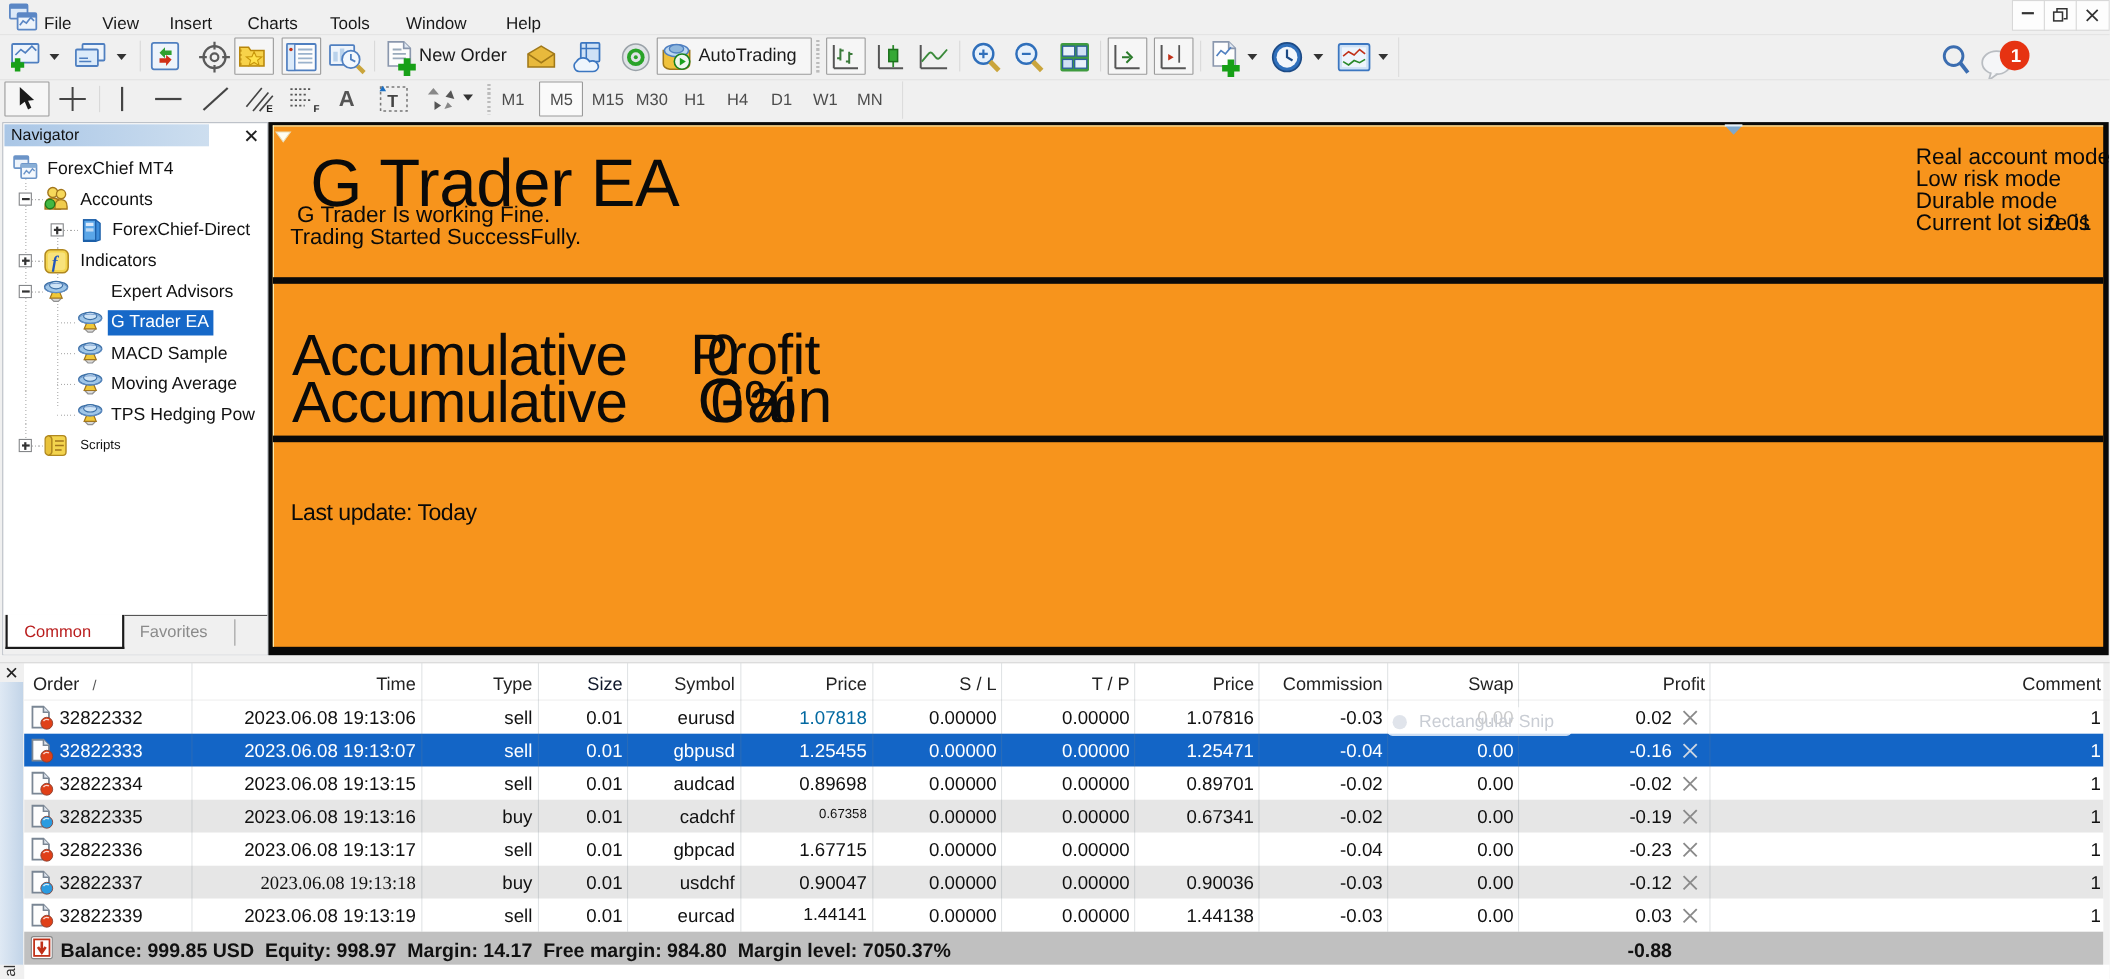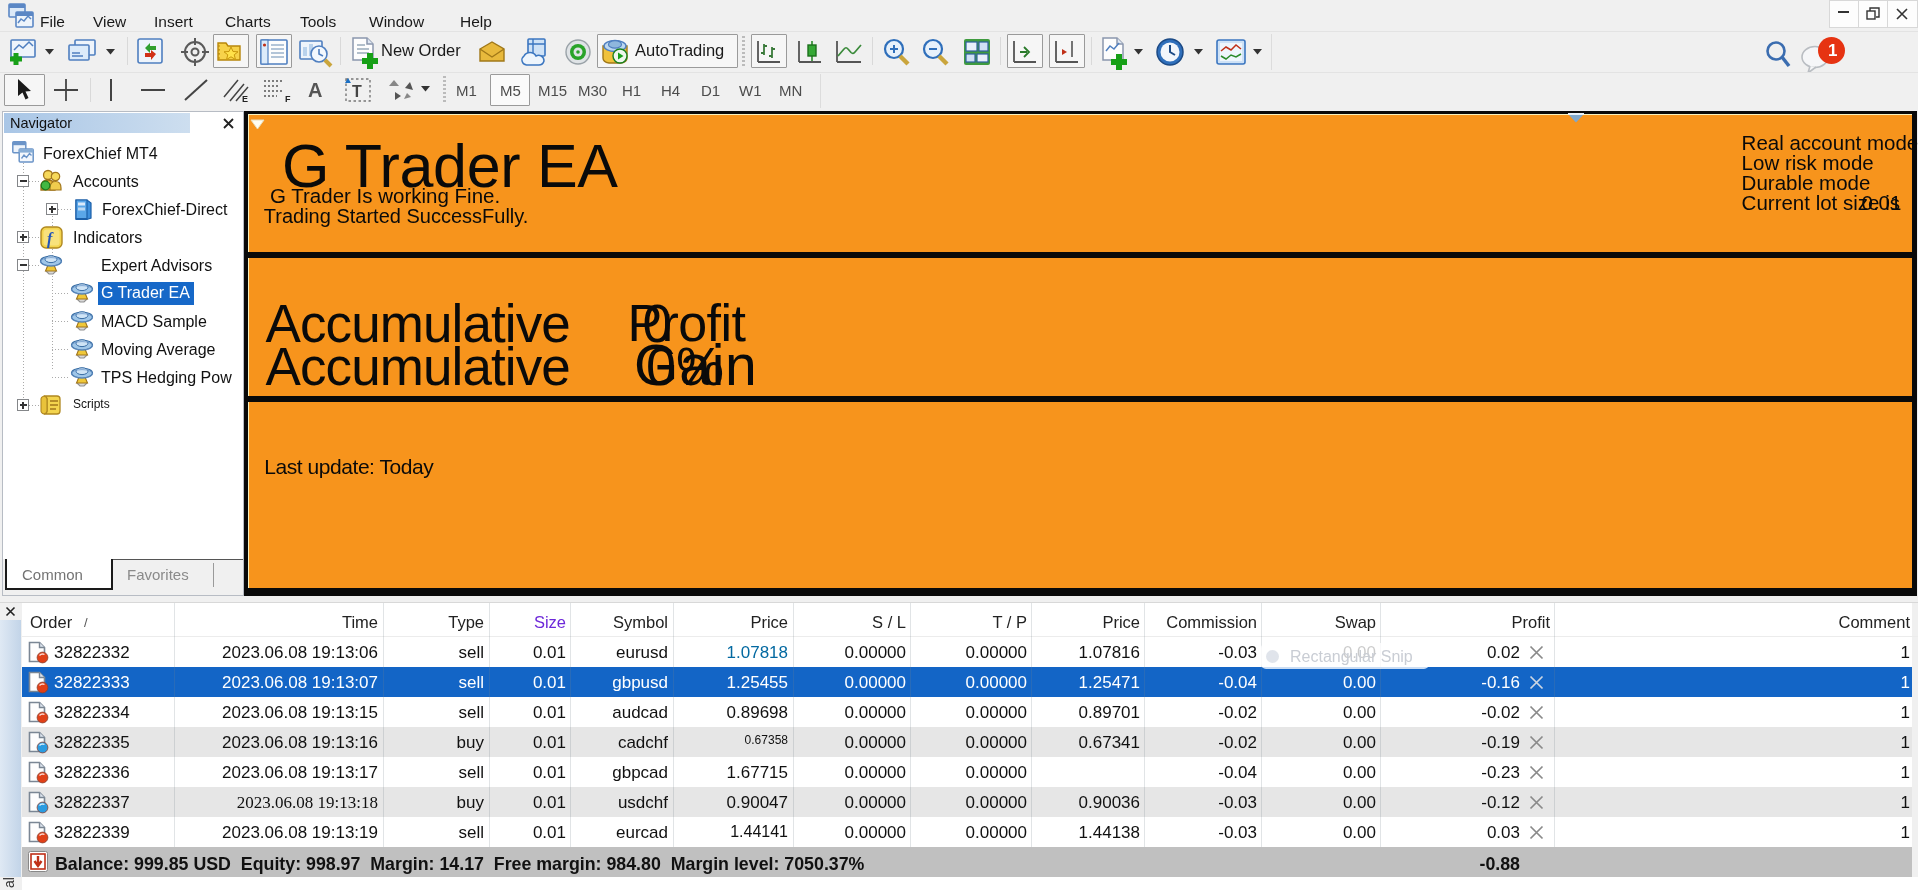--- a/index.html
+++ b/index.html
@@ -403,21 +403,21 @@
     <div class="abs" style="left:101px;top:369px;font-size:16px;color:#111;">TPS Hedging Pow</div>
     <div class="abs" style="left:17px;top:399px;width:12px;height:12px;background:#fff;border:1px solid #848689;"></div>
     <div class="abs" style="left:19.5px;top:404.2px;width:7px;height:1.6px;background:#333;"></div>
     <div class="abs" style="left:22.2px;top:401.5px;width:1.6px;height:7px;background:#333;"></div>
     <div class="abs" style="left:73px;top:397px;font-size:12px;color:#111;">Scripts</div>
   </div>
 
 <div class="abs" style="left:3px;top:559px;width:240px;height:36px;background:#f0f0f0;"></div>
 <div class="abs" style="left:5px;top:559px;width:108px;height:31px;background:#fff;border:2px solid #1a1a1a;border-top:none;"></div>
 <div class="abs" style="left:113px;top:559px;width:130px;height:1px;background:#555;"></div>
-<div class="abs" style="left:22px;top:566px;font-size:15px;color:#737373;">Common</div>
+<div class="abs" style="left:22px;top:566px;font-size:15px;color:#b91c1c;">Common</div>
 <div class="abs" style="left:127px;top:566px;font-size:15px;color:#8a8a8a;">Favorites</div>
 <div class="abs" style="left:213px;top:563px;width:1px;height:24px;background:#9a9a9a;"></div>
 
 <div id="chartframe" class="abs" style="left:244px;top:111px;width:1673px;height:485px;background:#090909;"></div>
 <div id="chartbg" class="abs" style="left:248px;top:113.5px;width:1663.5px;height:474.5px;background:#f7941c;border-top:1.5px solid #f8f2be;border-left:1.5px solid #f8f2be;"></div>
 
 <div class="abs" style="left:248px;top:252px;width:1663.5px;height:6px;background:#090909;"></div>
 <div class="abs" style="left:248px;top:396px;width:1663.5px;height:6px;background:#090909;"></div>
 
 <svg style="left:251px;top:120px;" width="14" height="10">
@@ -458,21 +458,21 @@
 
 <div class="abs" style="left:1912px;top:603px;width:6px;height:274px;background:#f0f0f0;"></div>
 <div id="ttable">
     <div class="abs" style="left:22px;top:603px;width:1890px;height:34px;background:#fff;"></div>
     <div class="abs" style="left:0px;top:602px;width:1918px;height:1px;background:#d8d8d8;"></div>
     <div class="abs" style="left:22px;top:636px;width:1896px;height:1px;background:#ececec;"></div>
     <div class="abs" style="left:30px;top:613px;font-size:16.5px;color:#222;">Order</div>
     <div class="abs" style="left:84px;top:615px;font-size:13px;color:#555;">/</div>
     <div class="abs" style="left:178px;top:613px;width:200px;text-align:right;font-size:16.5px;color:#222;">Time</div>
     <div class="abs" style="left:284px;top:613px;width:200px;text-align:right;font-size:16.5px;color:#222;">Type</div>
-    <div class="abs" style="left:366px;top:613px;width:200px;text-align:right;font-size:16.5px;color:#6d28d9;">Size</div>
+    <div class="abs" style="left:366px;top:613px;width:200px;text-align:right;font-size:16.5px;color:#0f172a;">Size</div>
     <div class="abs" style="left:468px;top:613px;width:200px;text-align:right;font-size:16.5px;color:#222;">Symbol</div>
     <div class="abs" style="left:588px;top:613px;width:200px;text-align:right;font-size:16.5px;color:#222;">Price</div>
     <div class="abs" style="left:706px;top:613px;width:200px;text-align:right;font-size:16.5px;color:#222;">S / L</div>
     <div class="abs" style="left:827px;top:613px;width:200px;text-align:right;font-size:16.5px;color:#222;">T / P</div>
     <div class="abs" style="left:940px;top:613px;width:200px;text-align:right;font-size:16.5px;color:#222;">Price</div>
     <div class="abs" style="left:1057px;top:613px;width:200px;text-align:right;font-size:16.5px;color:#222;">Commission</div>
     <div class="abs" style="left:1176px;top:613px;width:200px;text-align:right;font-size:16.5px;color:#222;">Swap</div>
     <div class="abs" style="left:1350px;top:613px;width:200px;text-align:right;font-size:16.5px;color:#222;">Profit</div>
     <div class="abs" style="left:1710px;top:613px;width:200px;text-align:right;font-size:16.5px;color:#222;">Comment</div>
     <div class="abs" style="left:22px;top:637px;width:1890px;height:30px;background:#ffffff;"></div>

